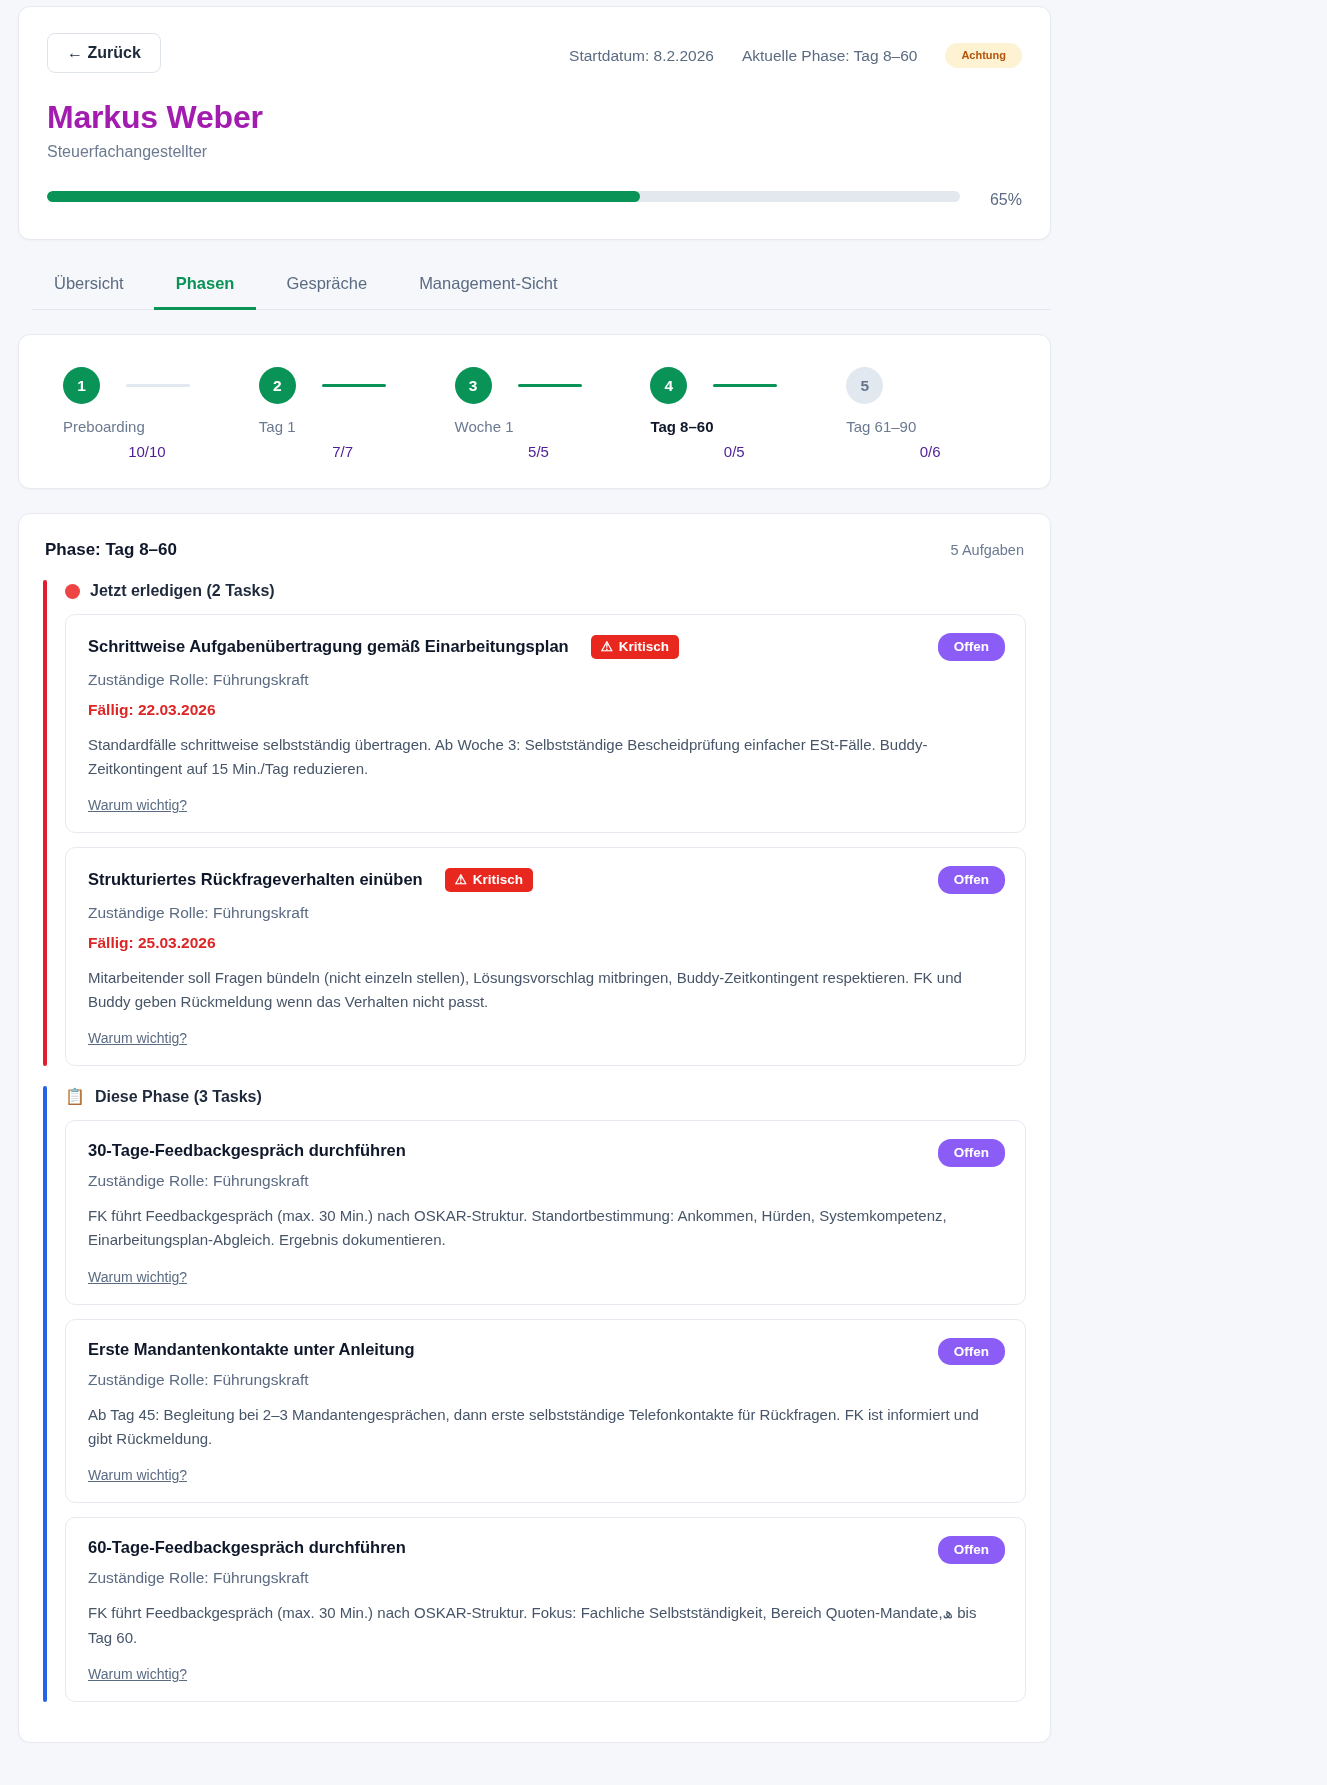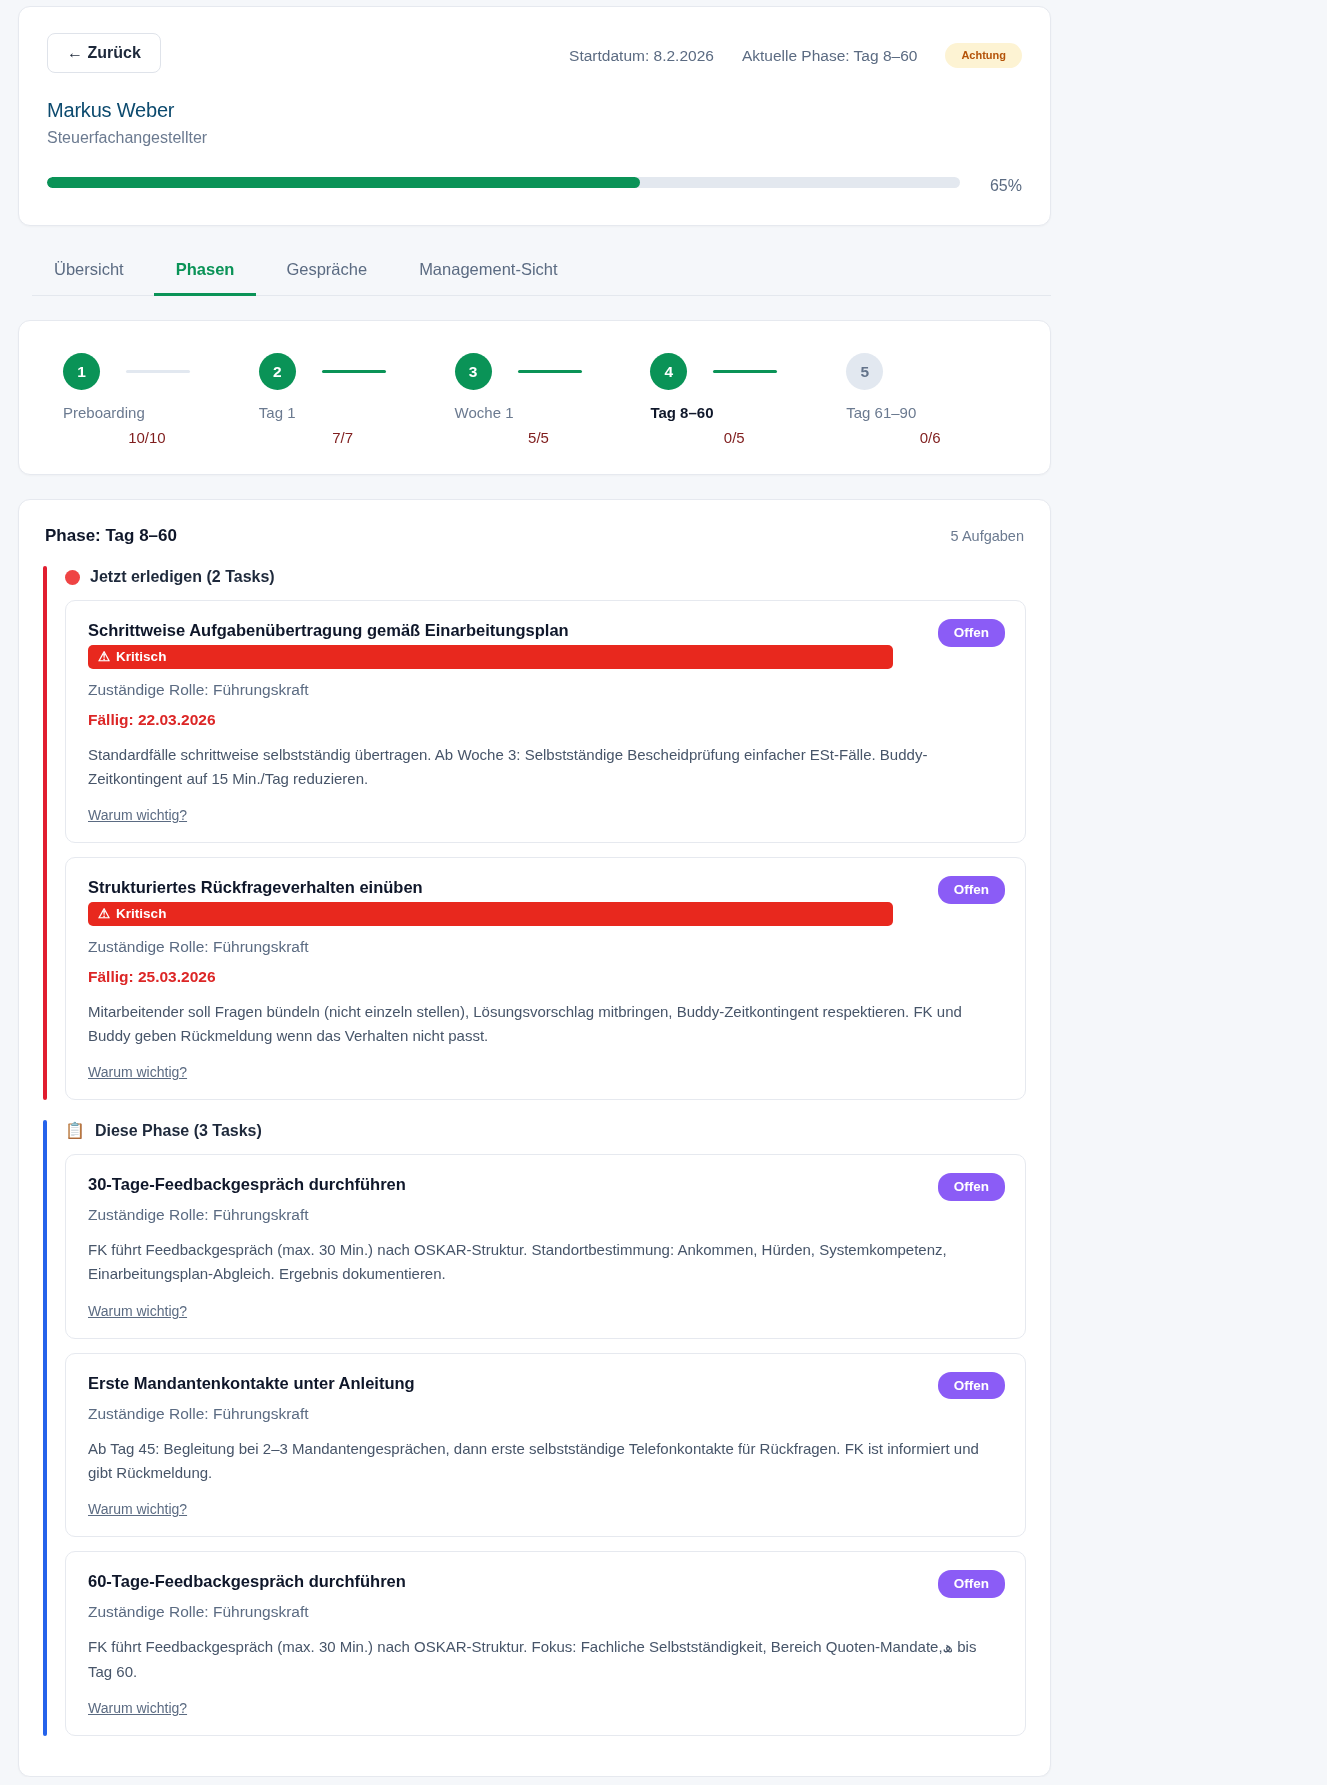--- a/index.html
+++ b/index.html
@@ -52,23 +52,23 @@
   .pill-warn {
     background: #fdf3d3;
     color: #b45309;
     border-radius: 14px;
     padding: 7px 16px;
     font-size: 11px;
     font-weight: 700;
     line-height: 1;
   }
   .person-name {
-    font-size: 20px;
-    font-weight: 400;
-    color: #0c4a6e;
+    font-size: 32px;
+    font-weight: 700;
+    color: #a21caf;
     margin-top: 26px;
     letter-spacing: -0.2px;
   }
   .person-role {
     font-size: 16px;
     color: #6b7a90;
     margin-top: 7px;
   }
   .progress-row {
     display: flex;
@@ -150,21 +150,21 @@
   .step-line.hidden { visibility: hidden; }
   .step-label {
     margin-top: 14px;
     font-size: 15px;
     color: #6b7a90;
   }
   .step-label.current { color: #0f172a; font-weight: 700; }
   .step-count {
     margin-top: 8px;
     font-size: 15px;
-    color: #7f1d1d;
+    color: #4c1d95;
     align-self: center;
     margin-left: -10px;
   }
 
   
   .phase-card { margin-top: 24px; padding: 26px 24px 26px 24px; }
   .phase-head {
     display: flex;
     align-items: center;
     justify-content: space-between;
@@ -194,24 +194,23 @@
 
   .task {
     border: 1px solid #e6e9ef;
     border-radius: 10px;
     padding: 20px 22px 18px 22px;
     background: #ffffff;
     margin-bottom: 14px;
     position: relative;
   }
   .task-headline {
-    display: flex; gap: 5px;
+    display: flex; align-items: center; gap: 22px;
     padding-right: 110px;
     flex-wrap: wrap;
-    flex-direction: column;
   }
   .task-title { font-size: 16.5px; font-weight: 700; color: #0f172a; }
   .badge-crit {
     display: inline-flex; align-items: center; gap: 6px;
     background: #e8281e;
     color: #ffffff;
     border-radius: 5px;
     padding: 5px 10px;
     font-size: 13.5px;
     font-weight: 700;

